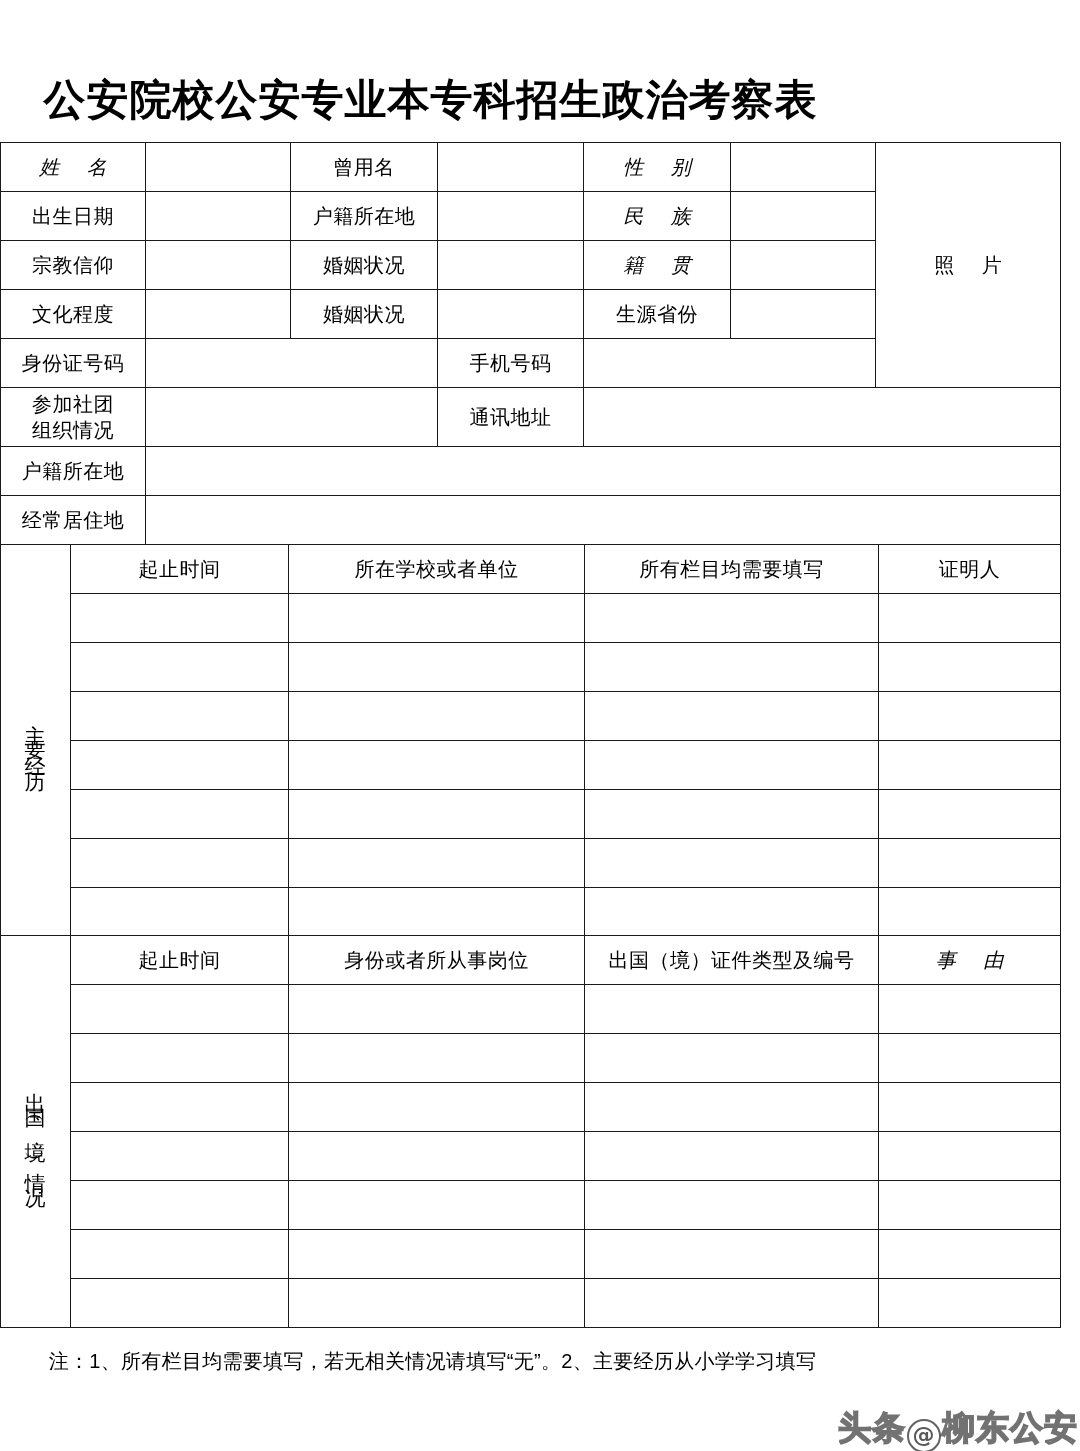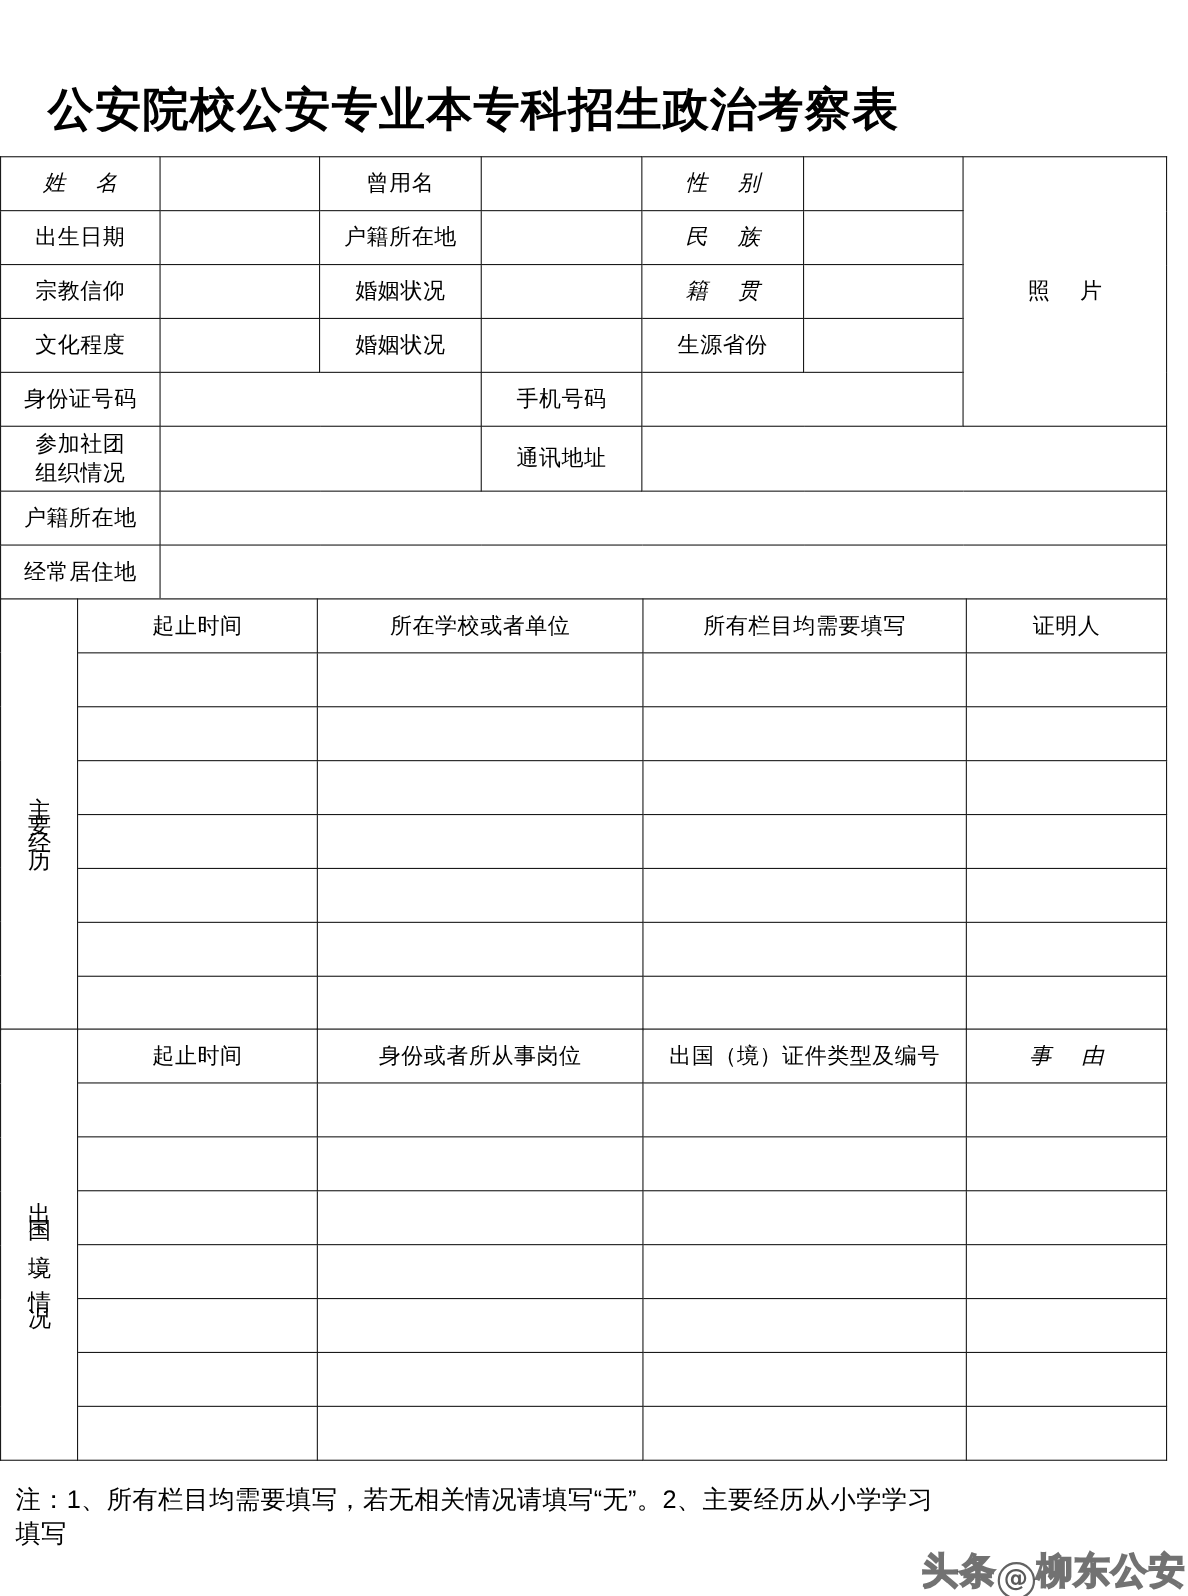--- a/index.html
+++ b/index.html
@@ -111,25 +111,26 @@
     height: 100%;
   }
 
   .sect-divider td { border-top-width: 2.6px; }
 
   
   .footnote {
     margin-top: 20px;
     margin-left: 14px;
     margin-right: 10px;
-    font-size: 23px;
+    font-size: 20px;
     line-height: 1.35;
     letter-spacing: 0.3px;
     position: relative;
     z-index: 1;
+    text-align: center;
   }
 
   
   .watermark {
     position: absolute;
     left: 838px;
     top: 1358px;
     font-size: 33px;
     font-weight: bold;
     letter-spacing: 1px;

